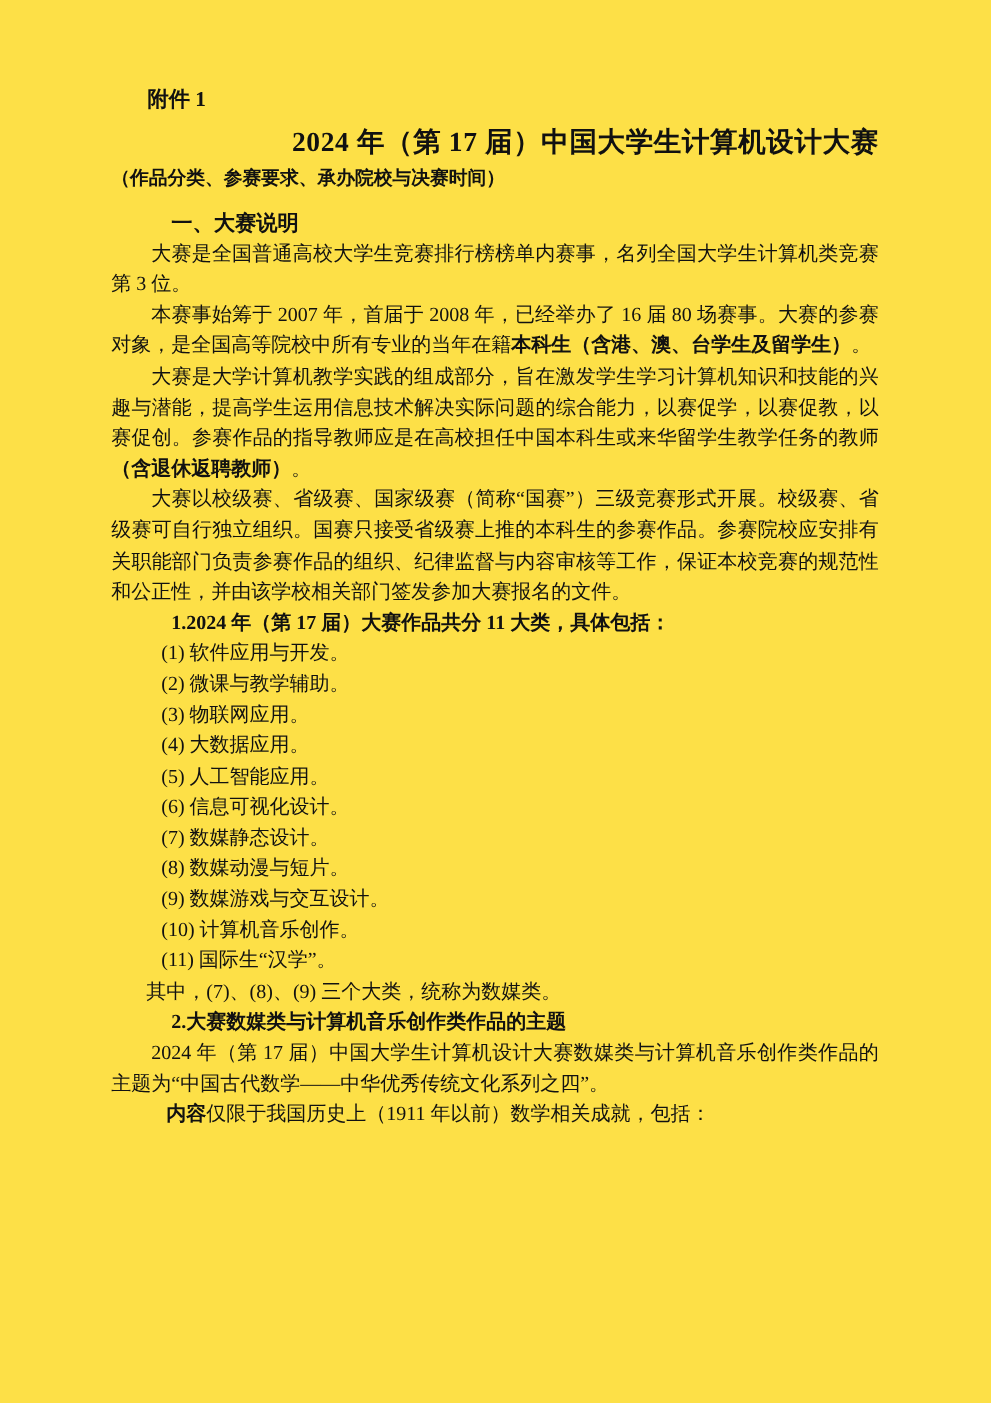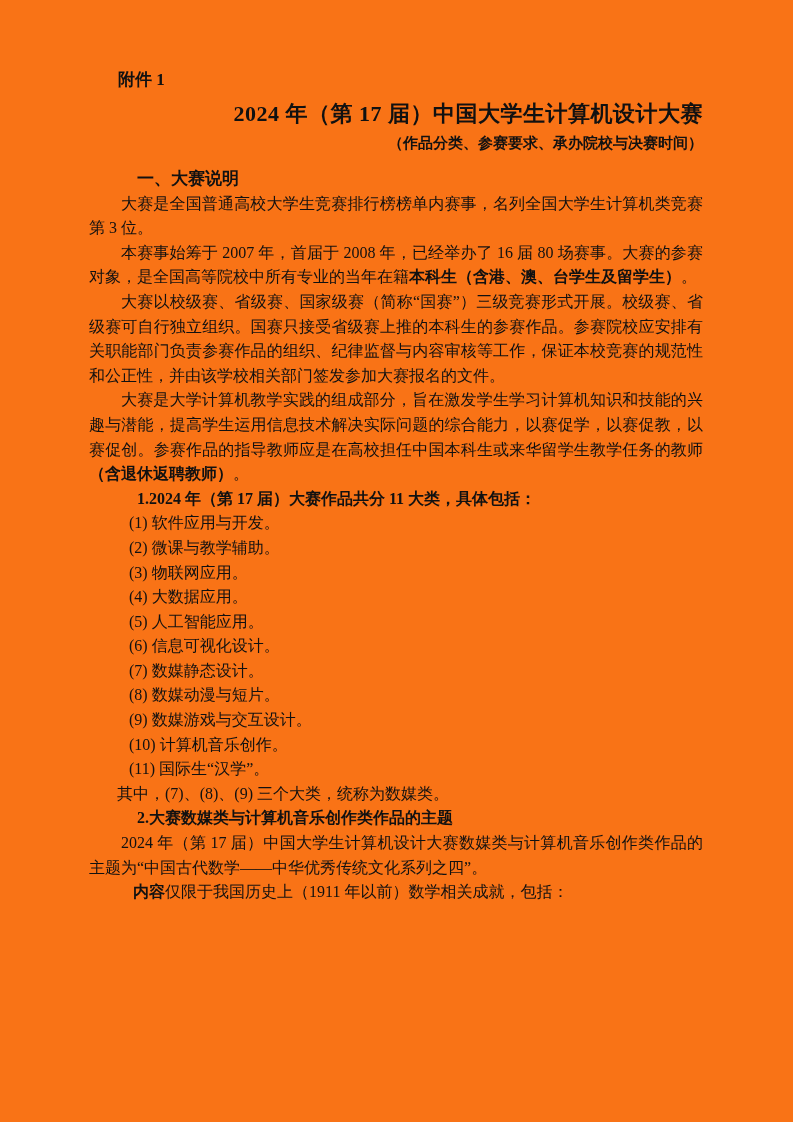--- a/index.html
+++ b/index.html
@@ -7,21 +7,21 @@
   body {
     width: 793px;
     height: 1122px;
     font-family: "Liberation Serif", "DejaVu Serif", serif;
     color: #111111;
     overflow: hidden;
   }
   .page {
     width: 793px;
     height: 1122px;
-    background: #f97316;
+    background: #fde047;
     position: relative;
   }
   .content {
     margin-left: 89px;
     width: 614px;
     padding-top: 70px;
   }
   .attachment {
     font-size: 17px;
     font-weight: 700;
@@ -40,21 +40,21 @@
     font-size: 21px;
     font-weight: 700;
     line-height: 34px;
     text-align: center;
     letter-spacing: 1px;
   }
   .subtitle {
     font-size: 15px;
     font-weight: 700;
     line-height: 24px;
-    text-align: right;
+    text-align: left;
   }
   .doc-body {
     margin-top: 12px;
     font-size: 16px;
     line-height: 24.6px;
   }
   .sec-heading {
     font-size: 17px;
     font-weight: 700;
     padding-left: 48px;
@@ -91,23 +91,23 @@
     <div class="subtitle">（作品分类、参赛要求、承办院校与决赛时间）</div>
 
     <div class="doc-body">
 
       <div class="sec-heading">一、大赛说明</div>
 
       <p class="para">大赛是全国普通高校大学生竞赛排行榜榜单内赛事，名列全国大学生计算机类竞赛第 3 位。</p>
 
       <p class="para"><span>本赛事始筹于 2007 年，首届于 2008 年，已经举办了 16 届 80 场赛事。大赛的参赛对象，是全国高等院校中所有专业的当年在籍</span><b>本科生（含港、澳、台学生及留学生）</b><span>。</span></p>
 
+      <p class="para"><span>大赛是大学计算机教学实践的组成部分，旨在激发学生学习计算机知识和技能的兴趣与潜能，提高学生运用信息技术解决实际问题的综合能力，以赛促学，以赛促教，以赛促创。参赛作品的指导教师应是在高校担任中国本科生或来华留学生教学任务的教师</span><b>（含退休返聘教师）</b><span>。</span></p>
+
       <p class="para">大赛以校级赛、省级赛、国家级赛（简称“国赛”）三级竞赛形式开展。校级赛、省级赛可自行独立组织。国赛只接受省级赛上推的本科生的参赛作品。参赛院校应安排有关职能部门负责参赛作品的组织、纪律监督与内容审核等工作，保证本校竞赛的规范性和公正性，并由该学校相关部门签发参加大赛报名的文件。</p>
-
-      <p class="para"><span>大赛是大学计算机教学实践的组成部分，旨在激发学生学习计算机知识和技能的兴趣与潜能，提高学生运用信息技术解决实际问题的综合能力，以赛促学，以赛促教，以赛促创。参赛作品的指导教师应是在高校担任中国本科生或来华留学生教学任务的教师</span><b>（含退休返聘教师）</b><span>。</span></p>
 
       <div class="num-heading">1.2024 年（第 17 届）大赛作品共分 11 大类，具体包括：</div>
 
       <div>
 
       <div class="list-item">(1) 软件应用与开发。</div>
           <div class="list-item">(2) 微课与教学辅助。</div>
           <div class="list-item">(3) 物联网应用。</div>
           <div class="list-item">(4) 大数据应用。</div>
           <div class="list-item">(5) 人工智能应用。</div>

